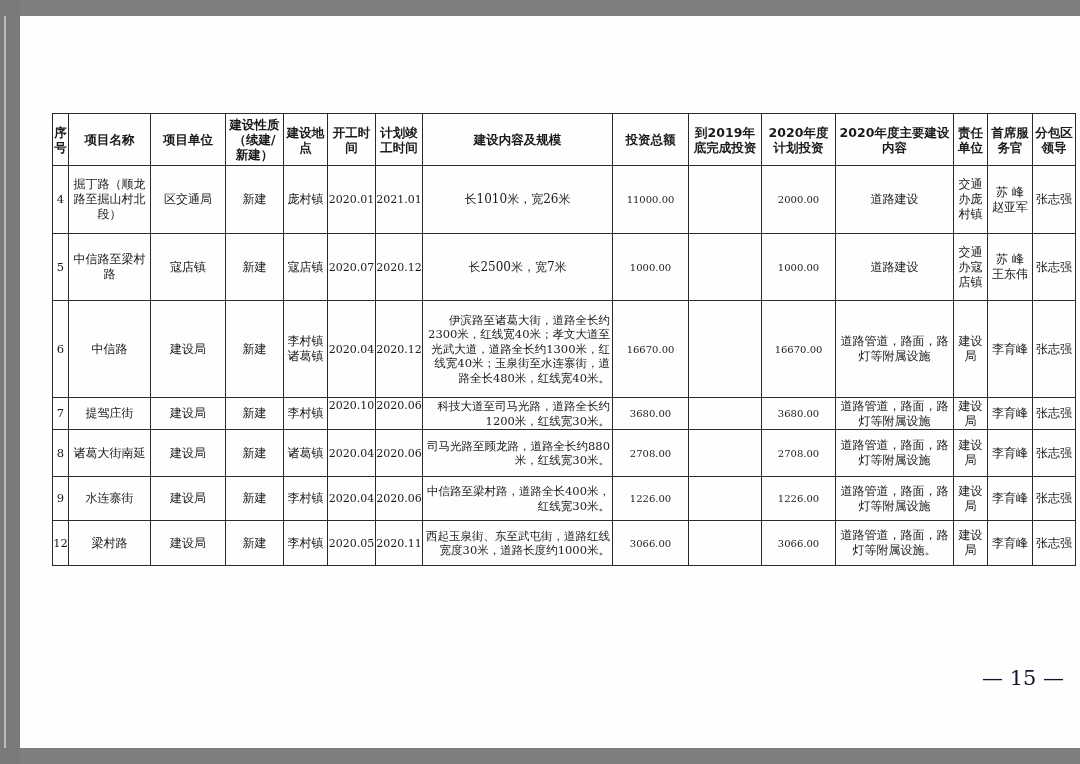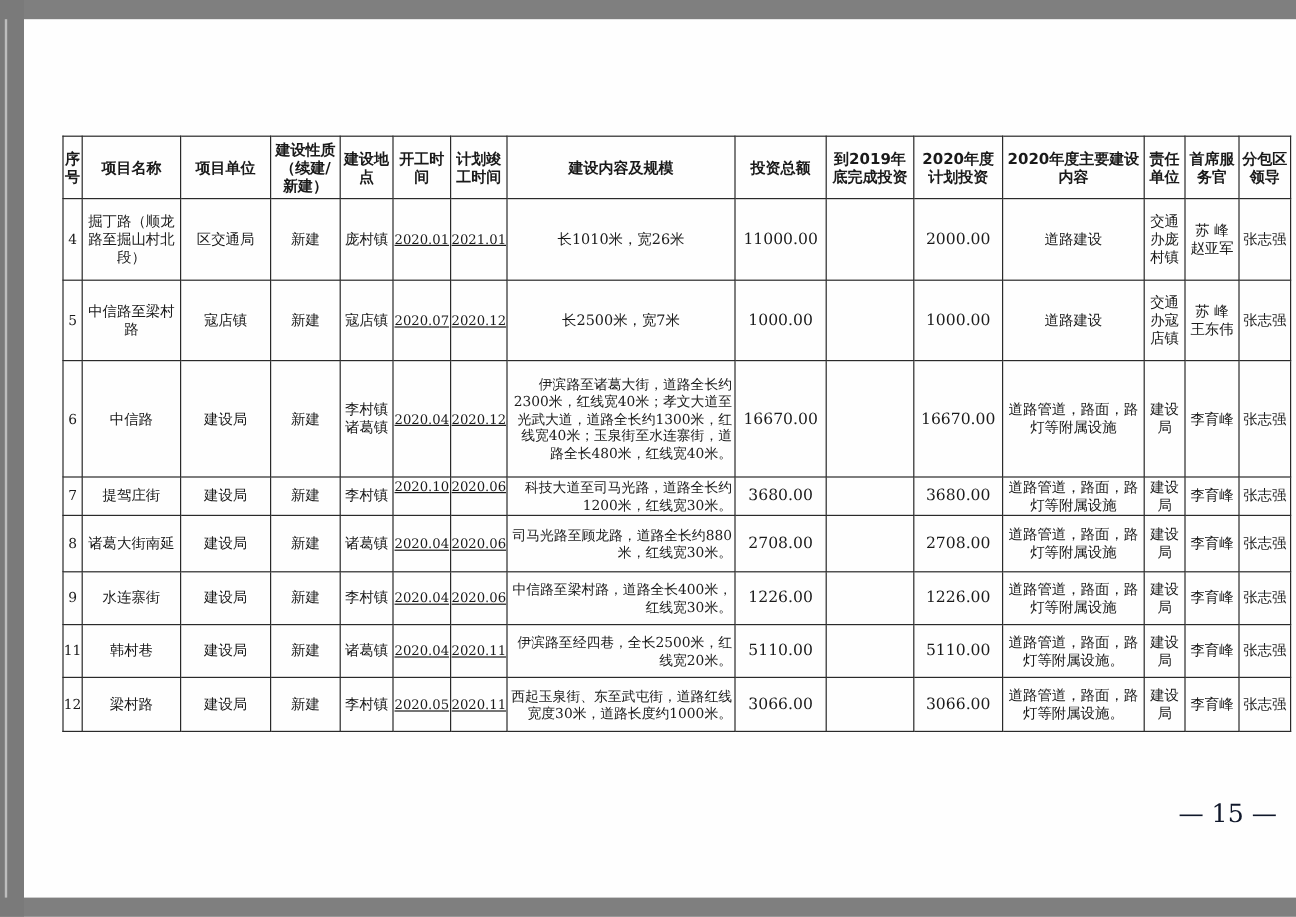--- a/index.html
+++ b/index.html
@@ -4,22 +4,22 @@
 <style>
   html,body{margin:0;padding:0;}
   body{width:1080px;height:764px;position:relative;overflow:hidden;background:#7f7f7f;font-family:"DejaVu Serif",serif;color:#1a1a1a;}
   .leftstrip{position:absolute;left:0;top:0;width:20px;height:764px;background:#7a7a7a;}
   .leftline{position:absolute;left:4px;top:16px;width:2px;height:732px;background:#bdbdbd;}
   .paper{position:absolute;left:20px;top:16px;width:1060px;height:732px;background:#fefefe;}
   table{position:absolute;left:52px;top:113px;border-collapse:collapse;table-layout:fixed;}
   td,th{border:1.3px solid #2a2a2a;padding:0 2px;text-align:center;vertical-align:middle;font-size:12px;line-height:15px;font-weight:normal;overflow:hidden;}
   th{font-family:"DejaVu Sans",sans-serif;font-weight:bold;font-size:12.5px;line-height:15px;}
   td.left{text-align:right;font-size:11.5px;line-height:14.5px;}
-  td.num{font-family:"DejaVu Serif",serif;font-size:13px;}
-  td.date{font-size:11px;padding:0;text-decoration:underline;}
+  td.num{font-family:"DejaVu Serif",serif;font-size:10px;}
+  td.date{font-size:11px;padding:0;}
   td.seq{font-size:11.5px;padding:0;}
   .pagenum{position:absolute;left:982px;top:666px;font-size:21px;font-family:"DejaVu Serif",serif;color:#0f172a;}
 </style>
 </head>
 <body>
 
 <div class="leftstrip">
     <div class="leftline"></div>
   </div>
 <div class="paper"></div>
@@ -157,37 +157,20 @@
       <td class="date">2020.06</td>
       <td class="left">中信路至梁村路，道路全长400米，红线宽30米。</td>
       <td class="num">1226.00</td>
       <td class="num"></td>
       <td class="num">1226.00</td>
       <td>道路管道，路面，路灯等附属设施</td>
       <td>建设局</td>
       <td>李育峰</td>
       <td>张志强</td>
     </tr>
-    <tr style="height:44px">
-      <td class="seq">11</td>
-      <td>韩村巷</td>
-      <td>建设局</td>
-      <td>新建</td>
-      <td>诸葛镇</td>
-      <td class="date">2020.04</td>
-      <td class="date">2020.11</td>
-      <td class="left">伊滨路至经四巷，全长2500米，红线宽20米。</td>
-      <td class="num">5110.00</td>
-      <td class="num"></td>
-      <td class="num">5110.00</td>
-      <td>道路管道，路面，路灯等附属设施。</td>
-      <td>建设局</td>
-      <td>李育峰</td>
-      <td>张志强</td>
-    </tr>
     <tr style="height:45px">
       <td class="seq">12</td>
       <td>梁村路</td>
       <td>建设局</td>
       <td>新建</td>
       <td>李村镇</td>
       <td class="date">2020.05</td>
       <td class="date">2020.11</td>
       <td class="left">西起玉泉街、东至武屯街，道路红线宽度30米，道路长度约1000米。</td>
       <td class="num">3066.00</td>

